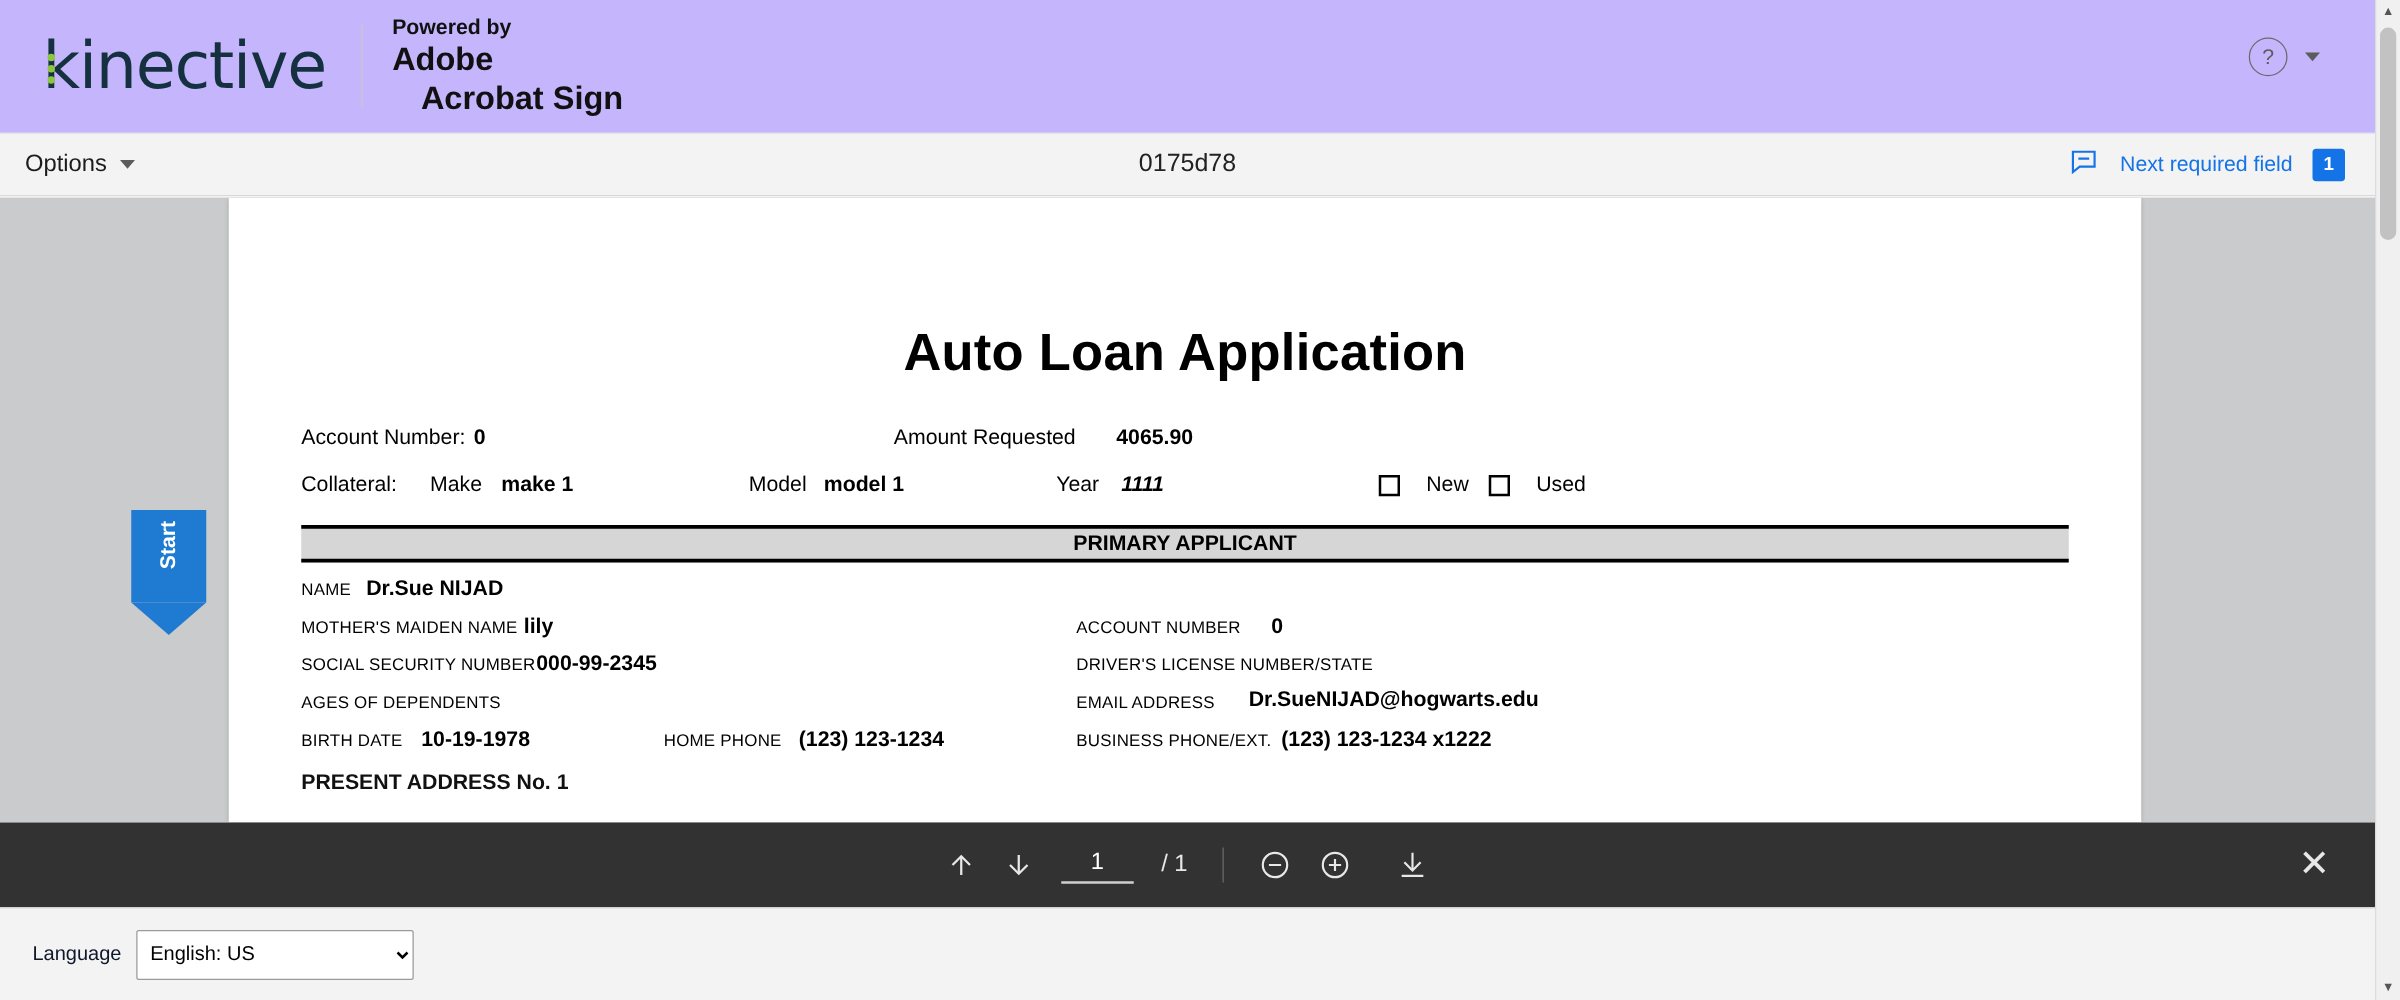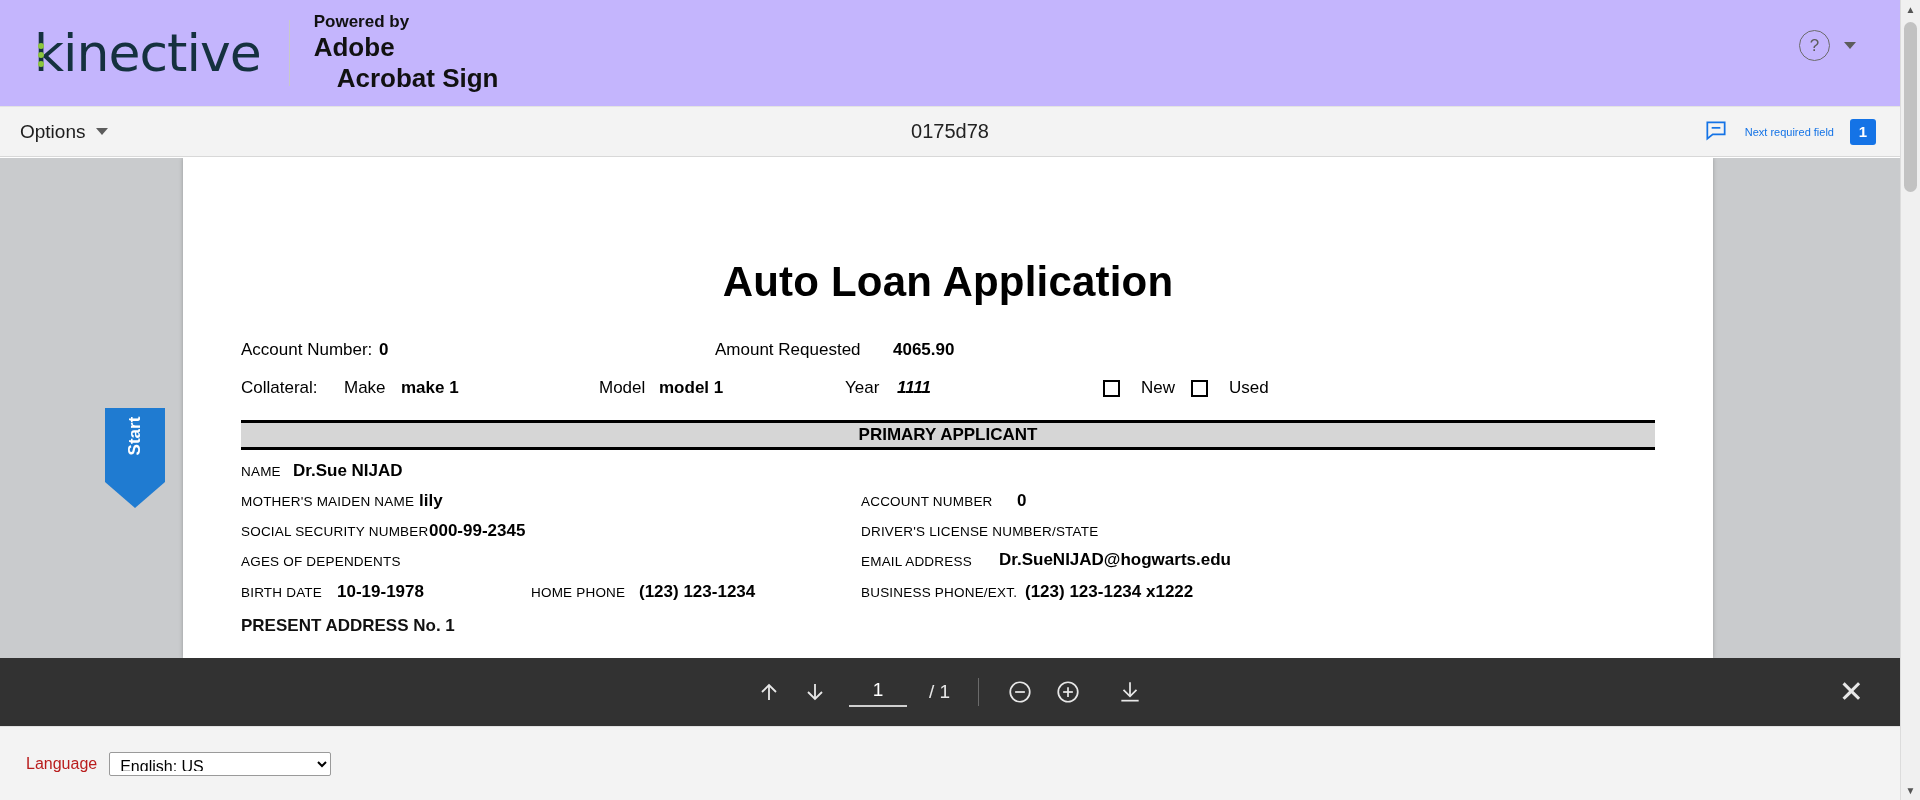--- a/index.html
+++ b/index.html
@@ -51,21 +51,21 @@
     display:flex; align-items:center;
   }
   .options-btn { display:flex; align-items:center; gap:11px; padding-left:20px; cursor:pointer; }
   .options-btn span { font-size:19px; color:#1c1c1c; }
   .docname {
     position:absolute; left:0; right:0; text-align:center;
     font-size:20px; color:#222; pointer-events:none;
   }
   .right-tools { position:absolute; right:24px; display:flex; align-items:center; gap:16px; }
   .comment-icon { color:#1473e6; cursor:pointer; }
-  .next-field { color:#1473e6; font-size:11px; cursor:pointer; }
+  .next-field { color:#1473e6; font-size:17px; cursor:pointer; }
   .badge-count {
     background:#1473e6; color:#fff; font-size:15px; font-weight:bold;
     min-width:26px; height:26px; border-radius:3px;
     display:flex; align-items:center; justify-content:center; padding:0 6px;
   }
 
   
   .docarea {
     position:absolute; top:158px; left:0; width:1900px; height:500px;
     background:#c9cbcd; overflow:hidden;
@@ -122,23 +122,23 @@
   .pagetotal { font-size:19px; }
   .sep-v { width:1px; height:28px; background:#6b6b6b; margin:0 6px; }
   .close-x { position:absolute; right:36px; font-size:30px; cursor:pointer; line-height:1; }
 
   
   .langbar {
     position:absolute; top:726px; left:0; width:1900px; height:74px;
     background:#f3f3f3; display:flex; align-items:center; gap:12px; padding-left:26px;
     border-top:1px solid #e0e0e0;
   }
-  .langbar label { font-size:16px; color:#b91c1c; }
+  .langbar label { font-size:16px; color:#0f172a; }
   .lang-select {
-    font-size:16px; padding:4px 6px; width:222px; height:24px;
+    font-size:16px; padding:4px 6px; width:222px; height:40px;
     border:1px solid #9a9a9a; background:#fff; border-radius:2px;
     font-family:"Liberation Sans", sans-serif;
   }
 
   
   .vscroll {
     position:absolute; right:0; top:0; width:20px; height:800px; background:#f0f0f0;
     border-left:1px solid #dcdcdc;
   }
   .vscroll .arrow-up, .vscroll .arrow-dn {

